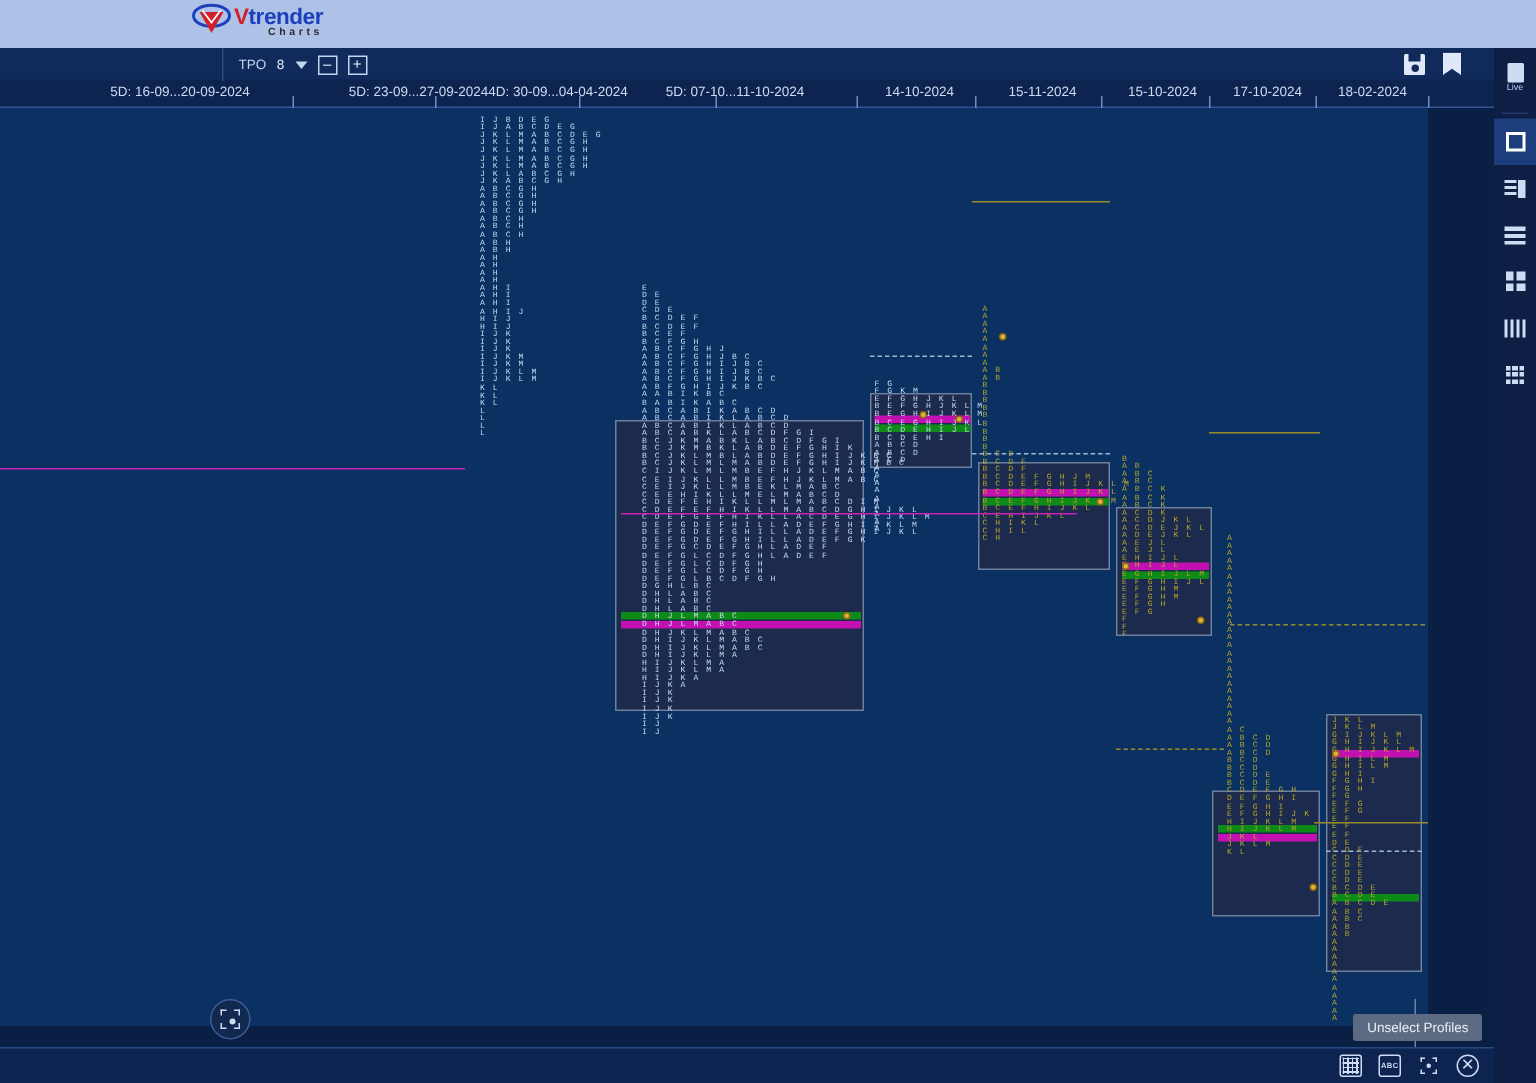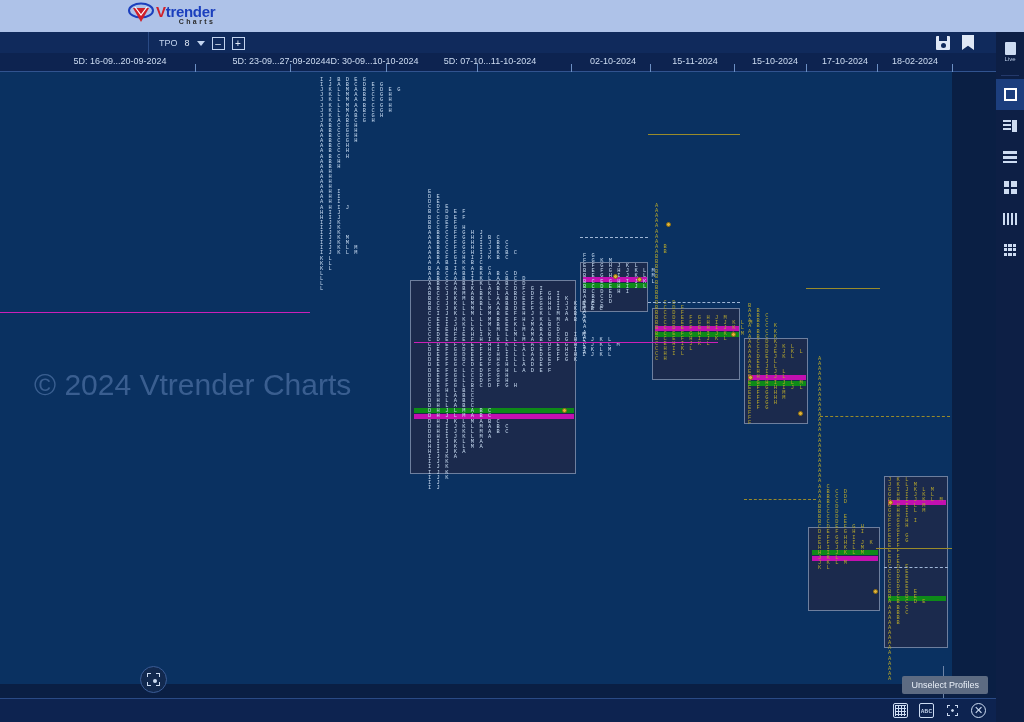--- a/index.html
+++ b/index.html
@@ -175,41 +175,40 @@
     </div>
     <div class="tb-right">
       <span class="floppy"></span>
       <span class="bkmk"></span>
     </div>
   </div>
 
   <div class="datestrip">
       <div class="dcell" style="left: 40px; width: 160px;">5D: 16-09...20-09-2024</div>
       <div class="dcell" style="left: 199px; width: 160px;">5D: 23-09...27-09-2024</div>
-      <div class="dcell" style="left: 292px; width: 160px;">4D: 30-09...10-10-2024</div>
+      <div class="dcell" style="left: 292px; width: 160px;">4D: 30-09...04-04-2024</div>
       <div class="dcell" style="left: 400px; width: 180px;">5D: 07-10...11-10-2024</div>
-      <div class="dcell" style="left: 573px; width: 80px;">02-10-2024</div>
+      <div class="dcell" style="left: 573px; width: 80px;">14-10-2024</div>
       <div class="dcell" style="left: 655px; width: 80px;">15-11-2024</div>
       <div class="dcell" style="left: 735px; width: 80px;">15-10-2024</div>
       <div class="dcell" style="left: 805px; width: 80px;">17-10-2024</div>
       <div class="dcell" style="left: 875px; width: 80px;">18-02-2024</div>
       <div class="dtick" style="left: 195px;"></div>
       <div class="dtick" style="left: 290px;"></div>
       <div class="dtick" style="left: 386px;"></div>
       <div class="dtick" style="left: 477px;"></div>
       <div class="dtick" style="left: 571px;"></div>
       <div class="dtick" style="left: 650px;"></div>
       <div class="dtick" style="left: 734px;"></div>
       <div class="dtick" style="left: 806px;"></div>
       <div class="dtick" style="left: 877px;"></div>
       <div class="dtick" style="left: 952px;"></div>
     </div>
 
   <div class="chart">
-    <div class="watermark">© 2024 Vtrender Charts</div>
   <div class="box" style="left: 410px; top: 208px; width: 166px; height: 194px;"></div>
       <div class="box" style="left: 580px; top: 190px; width: 68px; height: 50px;"></div>
       <div class="box" style="left: 652px; top: 236px; width: 88px; height: 72px;"></div>
       <div class="box" style="left: 744px; top: 266px; width: 64px; height: 86px;"></div>
       <div class="box" style="left: 808px; top: 455px; width: 72px; height: 84px;"></div>
       <div class="box" style="left: 884px; top: 404px; width: 64px; height: 172px;"></div>
       <div class="hl green" style="left: 414px; top: 336px; width: 160px;"></div>
       <div class="hl magenta" style="left: 414px; top: 342px; width: 160px;"></div>
       <div class="hl magenta" style="left: 583px; top: 205px; width: 64px;"></div>
       <div class="hl green" style="left: 583px; top: 211px; width: 64px;"></div>

